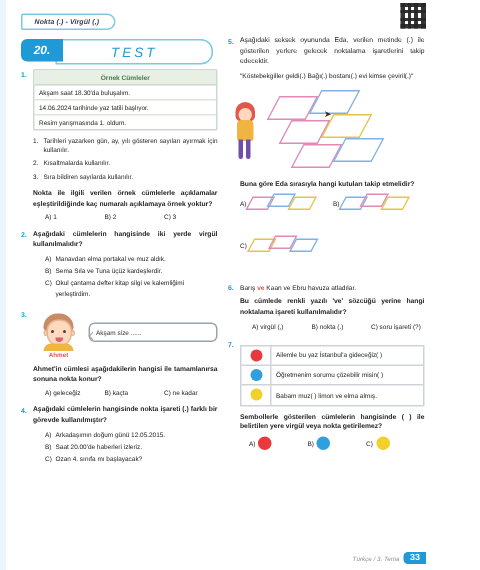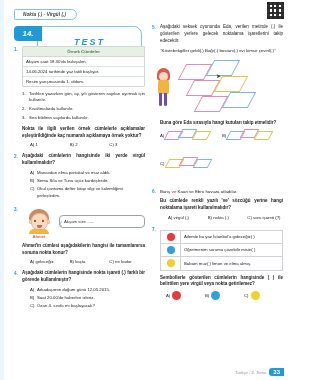--- a/index.html
+++ b/index.html
@@ -38,24 +38,24 @@
   }
   .testbar { position:absolute; left:14px; top:26px; width:128px; height:15px; display:flex; }
   .testnum {
     width: 28px; height:15px; background:#1f9ad6; color:#fff;
     border-radius: 4px 0 0 4px;
     display:flex; align-items:center; justify-content:center;
     font-size:8px; font-weight:700; font-style:italic;
     position:relative; z-index:2;
   }
   .testword {
-    flex:1; height:31px; margin-left:-5px;
+    flex:1; height:17px; margin-left:-5px;
     border:1px solid #7ec8e3; border-radius:0 8px 8px 0; background:#fff;
     display:flex; align-items:center; justify-content:center;
-    color:#1f9ad6; font-size:9px; font-weight:700; font-style:italic; letter-spacing:2px;
+    color:#1f9ad6; font-size:9px; font-weight:400; font-style:italic; letter-spacing:2px;
   }
 
   
   .col { position:absolute; top:46px; width:131px; }
   .col-l { left:14px; }
   .col-r { left:152px; top:24px; }
 
   .q { display:flex; margin-bottom:4px; }
   .qnum {
     width:8px; flex:0 0 8px; color:#1f9ad6; font-size:4.6px; font-weight:700;
@@ -200,21 +200,21 @@
 
 <div class="page">
 
   <div class="leftbar"></div>
 
   <div class="qr"></div>
 
   <div class="topic">Nokta (.) - Virgül (,)</div>
 
   <div class="testbar">
-    <div class="testnum">14.</div>
+    <div class="testnum">20.</div>
     <div class="testword">TEST</div>
   </div>
 
   <div class="col col-l">
 
     <div class="q">
       <div class="qnum">1.</div>
       <div class="qbody">
         <div class="extable">
           <div class="exhead">Örnek Cümleler</div>

